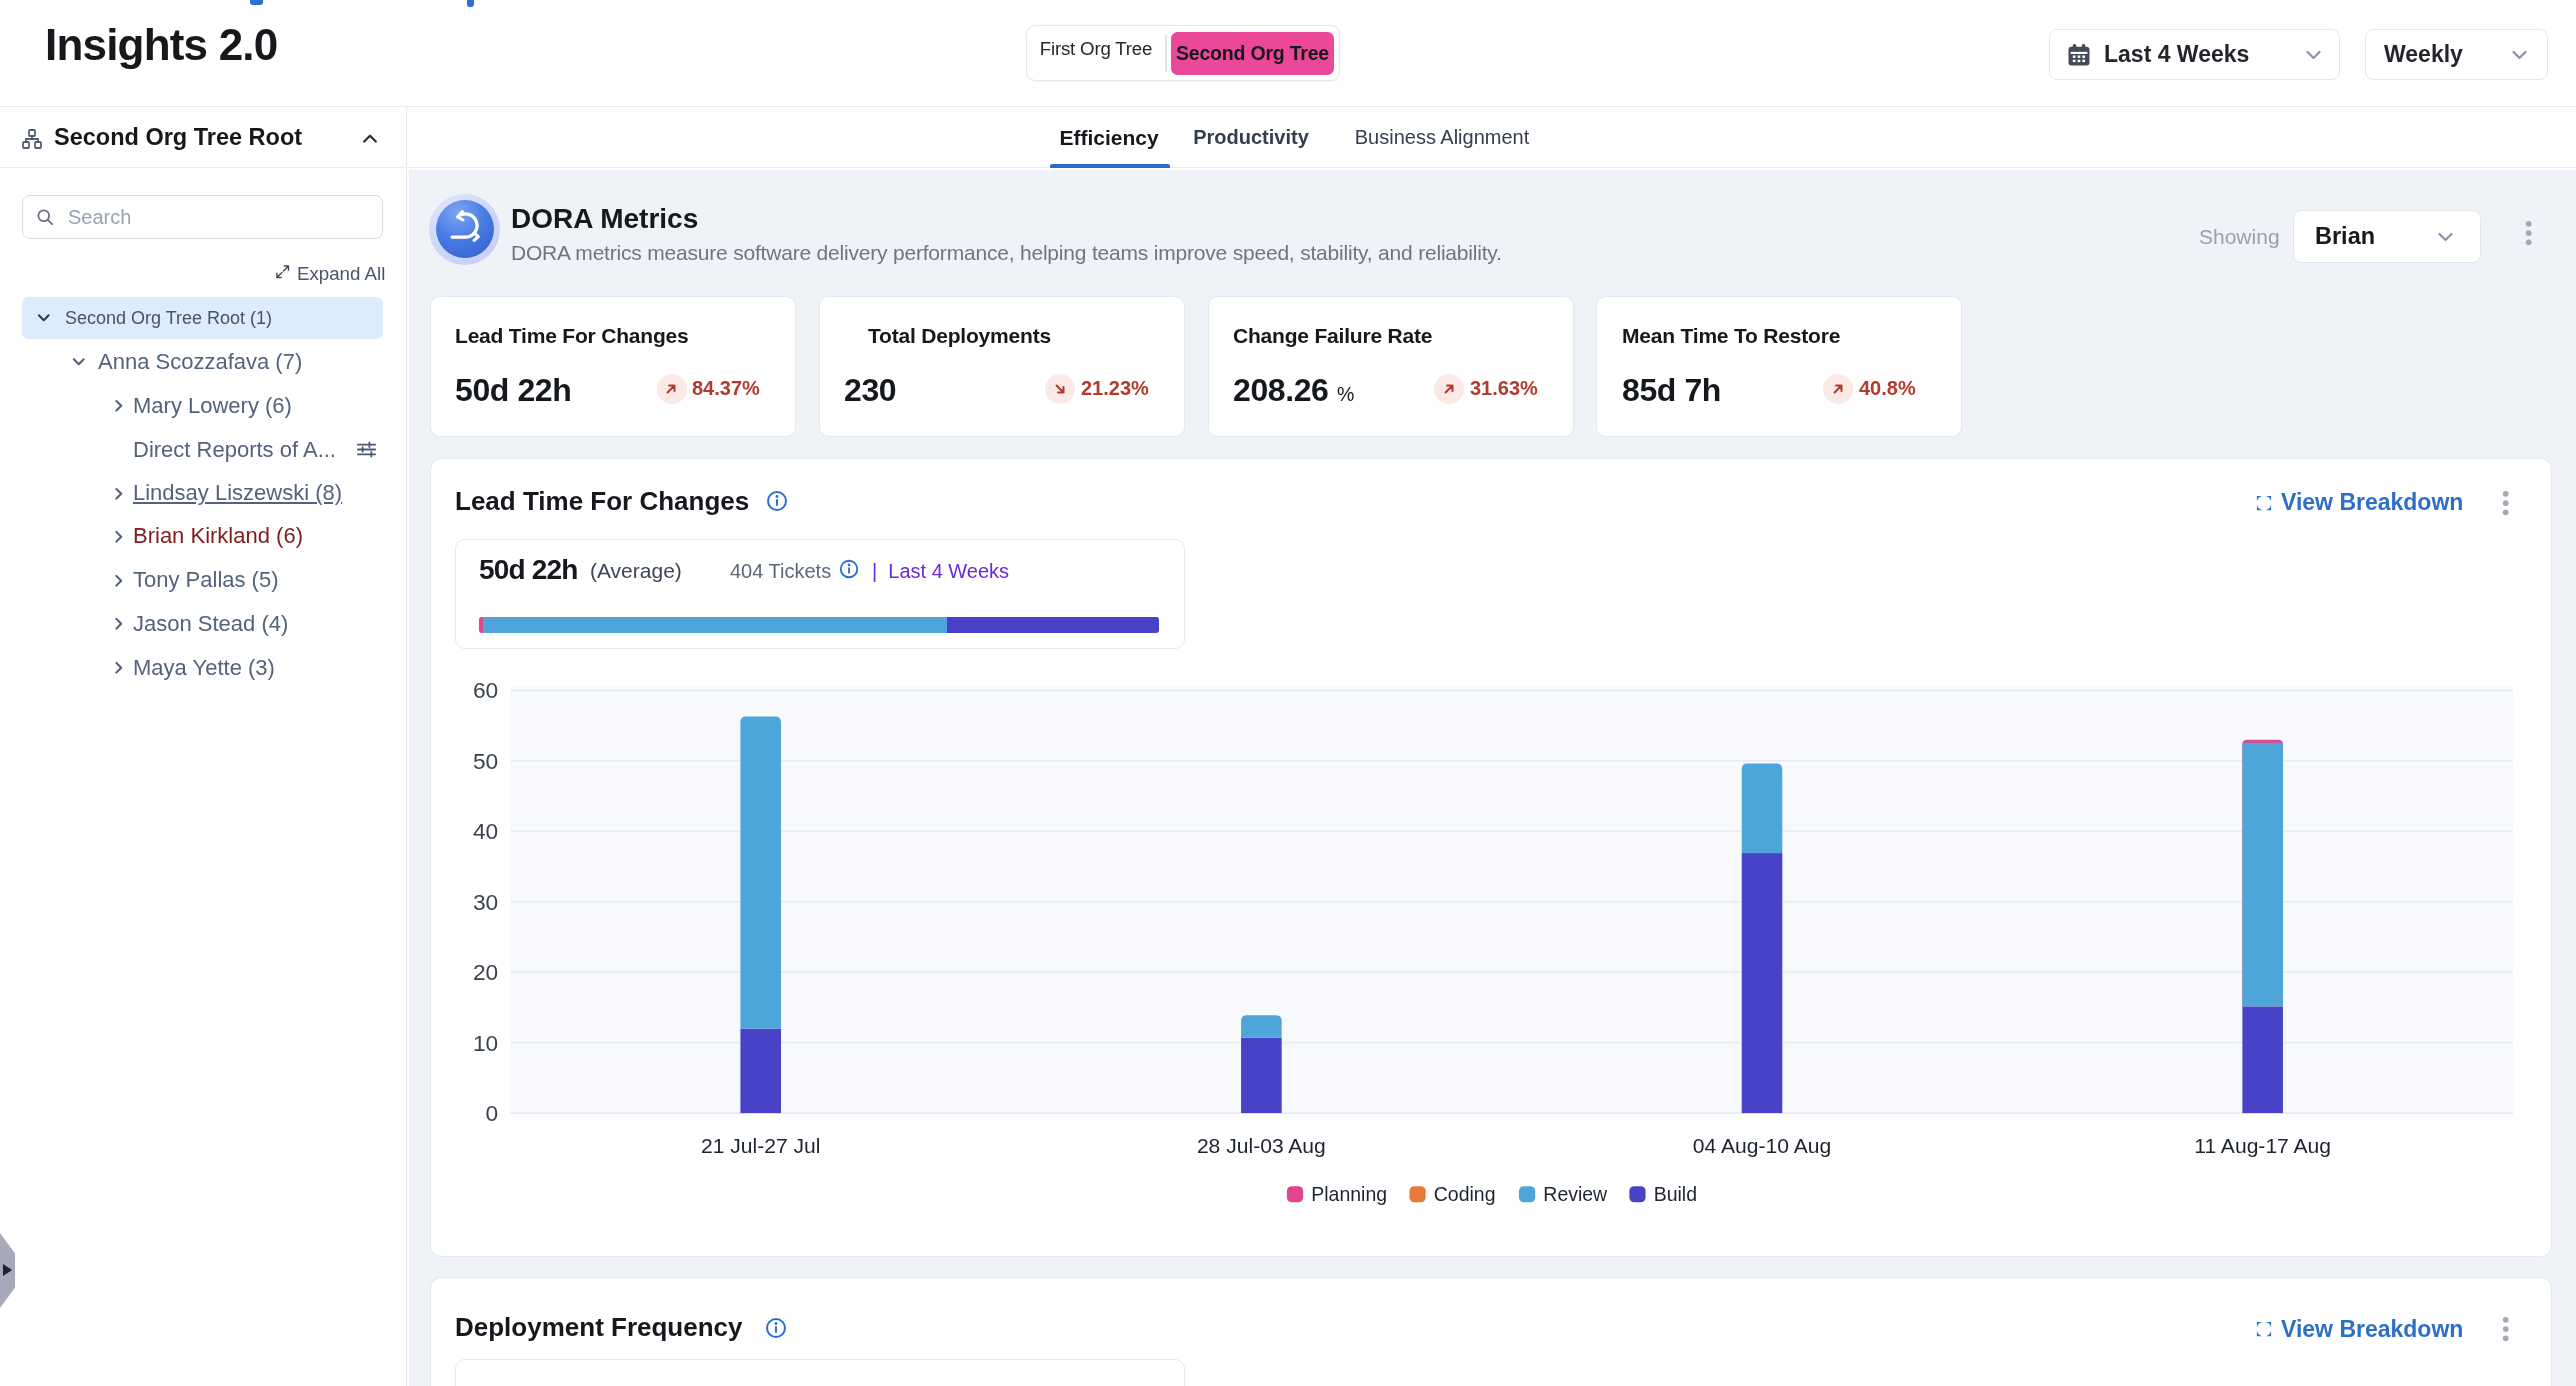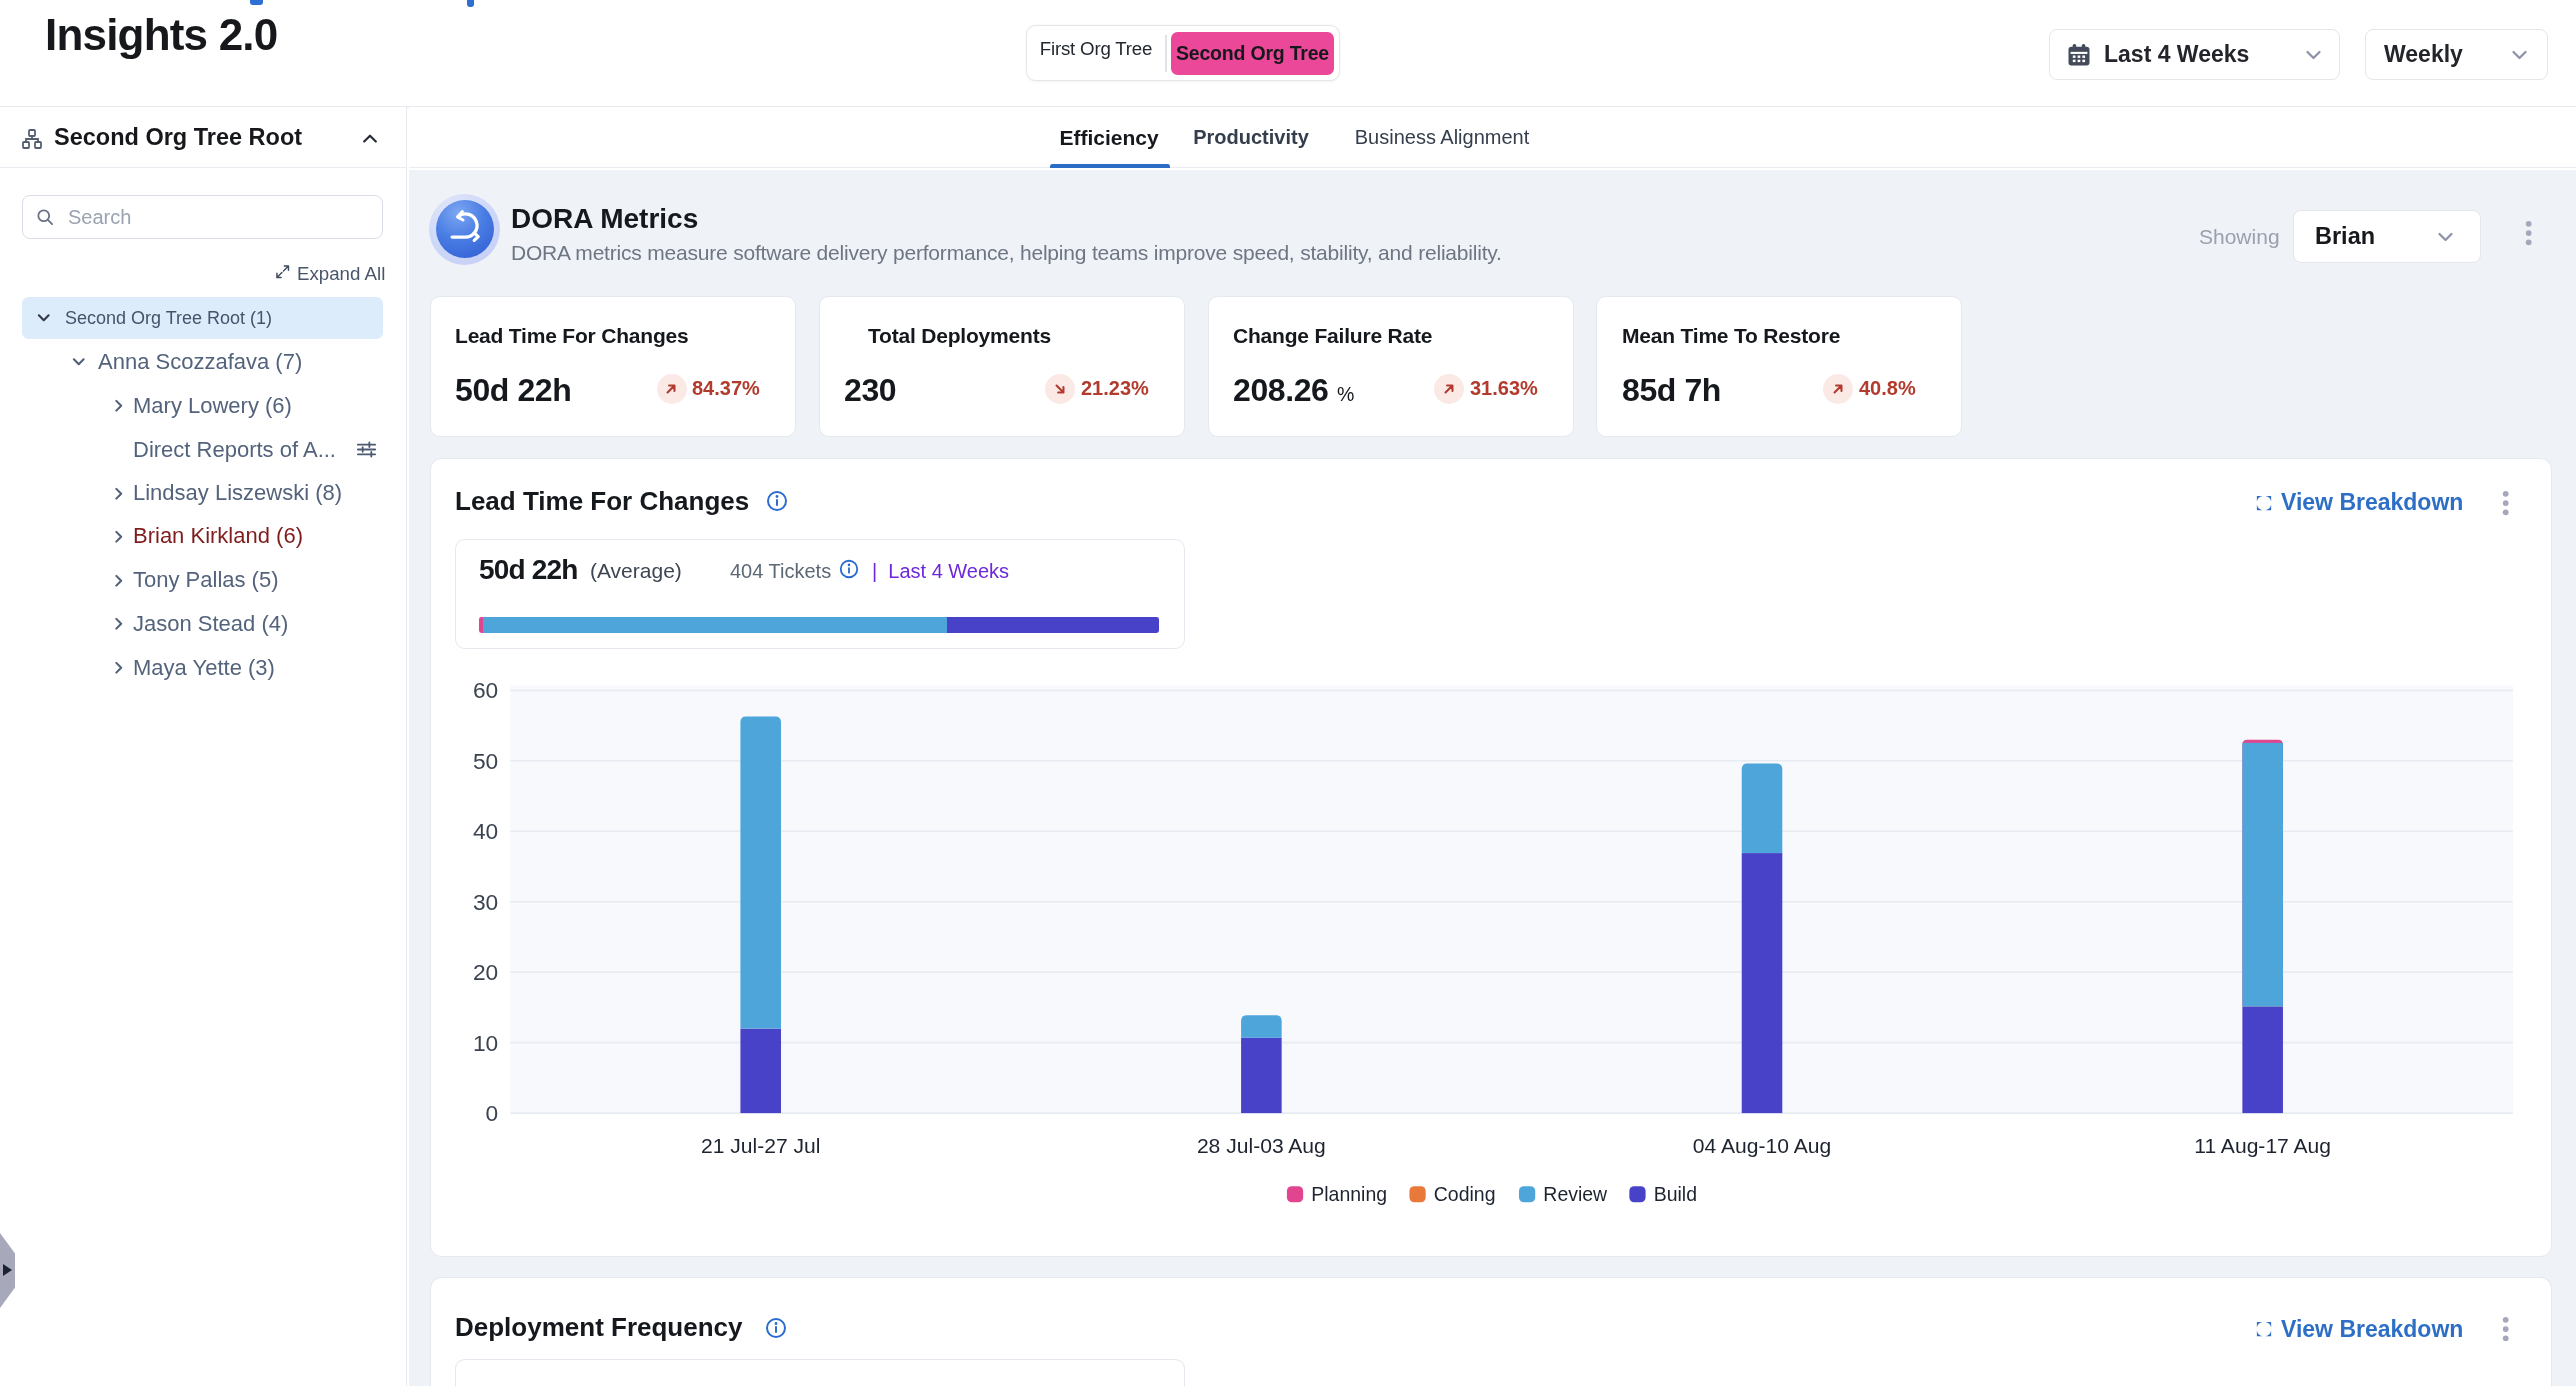--- a/index.html
+++ b/index.html
@@ -9,21 +9,21 @@
 .ctr { transform:translateX(-50%); }
 </style>
 </head>
 <body>
 <div id="page">
 
   <div class="abs" style="left:0;top:0;width:2576px;height:106px;background:#fff;"></div>
   <div class="abs" style="left:0;top:106px;width:2576px;height:1.6px;background:#e9ebf0;"></div>
   <div class="abs" style="left:250px;top:0;width:13px;height:4.9px;background:#2e6fd2;border-radius:0 0 2.4px 2.4px;"></div>
   <div class="abs" style="left:467px;top:0;width:7.3px;height:6.5px;background:#2e6fd2;border-radius:0 0 2.4px 2.4px;"></div>
-  <div class="abs" style="left:45px;top:10px;font-size:44px;font-weight:bold;color:#17181c;letter-spacing:-0.8px;">Insights 2.0</div>
+  <div class="abs" style="left:45px;top:20px;font-size:44px;font-weight:bold;color:#17181c;letter-spacing:-0.8px;">Insights 2.0</div>
 
   <div class="abs" style="left:1026px;top:25px;width:314px;height:56px;background:#fff;border:1.6px solid #e5e6ea;border-radius:9.7px;box-shadow:0 0.8px 2.4px rgba(0,0,0,0.05);"></div>
   <div class="abs" style="left:1026px;top:25px;width:140px;height:48px;display:flex;align-items:center;justify-content:center;font-size:18.7px;color:#232830;letter-spacing:-0.2px;">First Org Tree</div>
   <div class="abs" style="left:1165px;top:35px;width:1.6px;height:37px;background:#e2e3e8;"></div>
   <div class="abs" style="left:1171px;top:32px;width:163px;height:43px;background:#ec4899;border-radius:6.5px;display:flex;align-items:center;justify-content:center;font-size:19.5px;font-weight:bold;color:#17181c;letter-spacing:-0.2px;">Second Org Tree</div>
 
   <div class="abs" style="left:2049px;top:29px;width:291px;height:51px;background:#fff;border:1.6px solid #e5e6ea;border-radius:8px;"></div>
   <svg class="abs" style="left:2065px;top:41px;" width="28" height="28" viewBox="0 0 24 24" fill="none">
     <rect x="3" y="5" width="18" height="16" rx="2.5" fill="#434a59"></rect>
     <rect x="6.6" y="2.5" width="3" height="4.6" rx="1.4" fill="#434a59"></rect>
@@ -87,21 +87,21 @@
     </svg>
     <div class="abs" style="left:133px;top:385px;height:42px;display:flex;align-items:center;font-size:22px;color:#54637c;">Mary Lowery (6)</div>
     <div class="abs" style="left:133px;top:429px;height:42px;display:flex;align-items:center;font-size:22px;color:#54637c;">Direct Reports of A...</div>
     <svg class="abs" style="left:355px;top:438px;" width="23" height="23" viewBox="0 0 24 24" fill="none" stroke="#4b5a70" stroke-width="1.9" stroke-linecap="round">
       <path d="M3 7 h18 M3 12 h18 M3 17 h18"></path>
       <path d="M15 4.6 v4.8 M8 9.6 v4.8 M17 14.6 v4.8"></path>
     </svg>
     <svg class="abs" style="left:109px;top:484px;" width="19.5" height="19.5" viewBox="0 0 24 24">
       <path d="M9 6 L15 12 L9 18" stroke="#51607a" stroke-width="2.6" fill="none" stroke-linecap="round" stroke-linejoin="round"></path>
     </svg>
-    <div class="abs" style="left:133px;top:472px;height:42px;display:flex;align-items:center;font-size:22px;color:#54637c;">Lindsay Liszewski (8)</div>
+    <div class="abs" style="left:133px;top:472px;height:42px;display:flex;align-items:center;font-size:22px;color:#54637c;text-decoration:underline;">Lindsay Liszewski (8)</div>
     <svg class="abs" style="left:109px;top:527px;" width="19.5" height="19.5" viewBox="0 0 24 24">
       <path d="M9 6 L15 12 L9 18" stroke="#51607a" stroke-width="2.6" fill="none" stroke-linecap="round" stroke-linejoin="round"></path>
     </svg>
     <div class="abs" style="left:133px;top:515px;height:42px;display:flex;align-items:center;font-size:22px;color:#7f1d1d;">Brian Kirkland (6)</div>
     <svg class="abs" style="left:109px;top:571px;" width="19.5" height="19.5" viewBox="0 0 24 24">
       <path d="M9 6 L15 12 L9 18" stroke="#51607a" stroke-width="2.6" fill="none" stroke-linecap="round" stroke-linejoin="round"></path>
     </svg>
     <div class="abs" style="left:133px;top:559px;height:42px;display:flex;align-items:center;font-size:22px;color:#54637c;">Tony Pallas (5)</div>
     <svg class="abs" style="left:109px;top:614px;" width="19.5" height="19.5" viewBox="0 0 24 24">
       <path d="M9 6 L15 12 L9 18" stroke="#51607a" stroke-width="2.6" fill="none" stroke-linecap="round" stroke-linejoin="round"></path>

